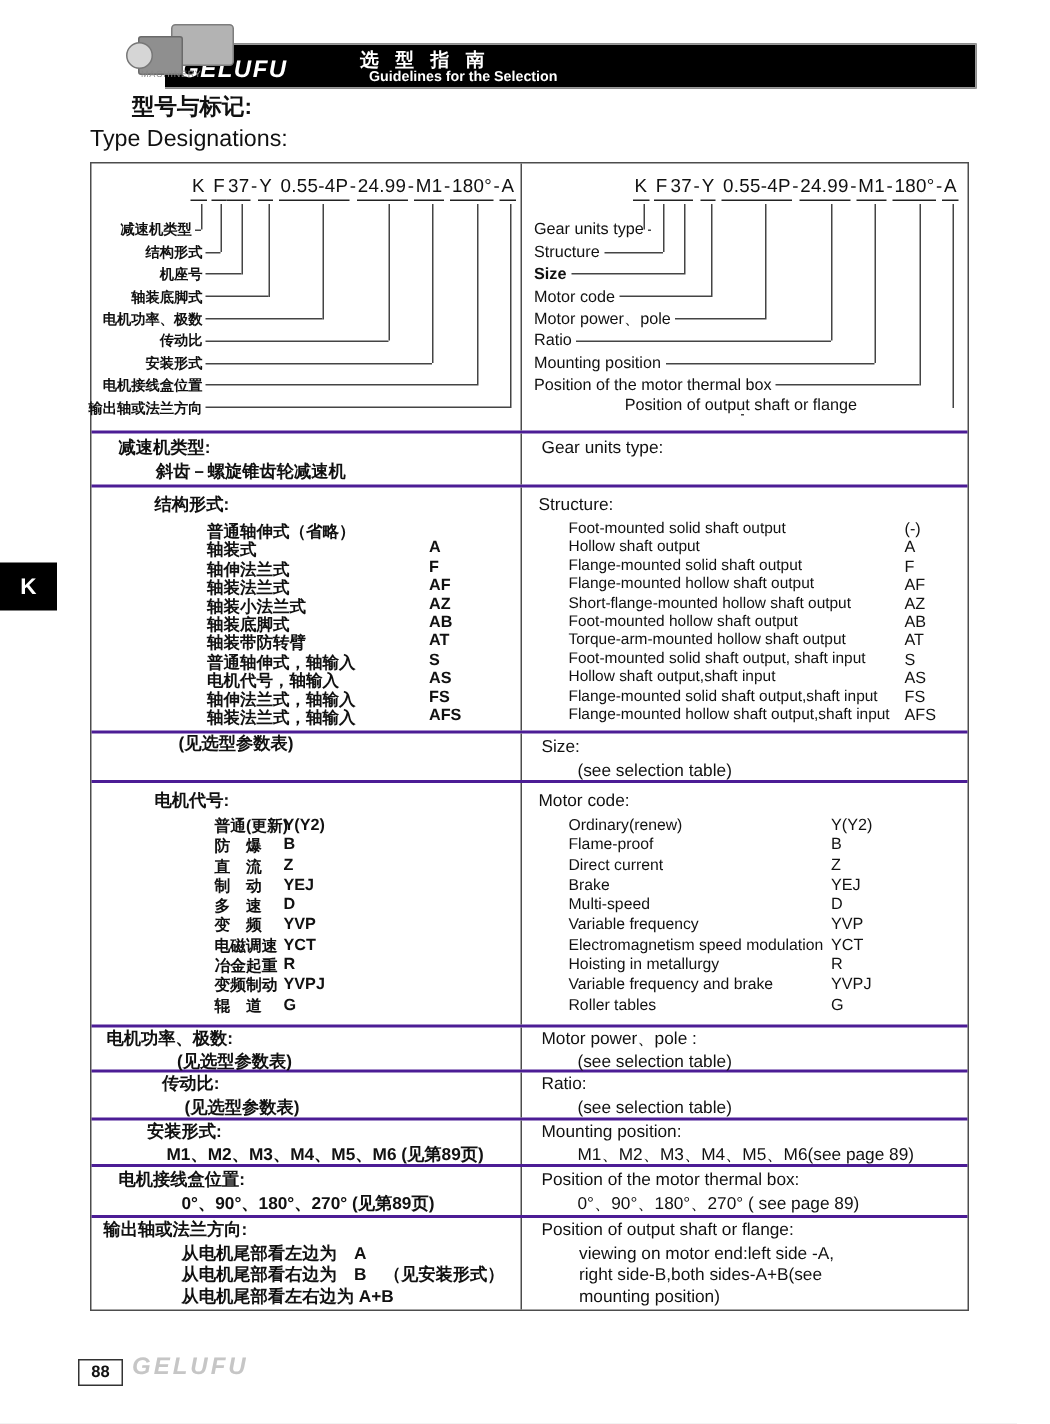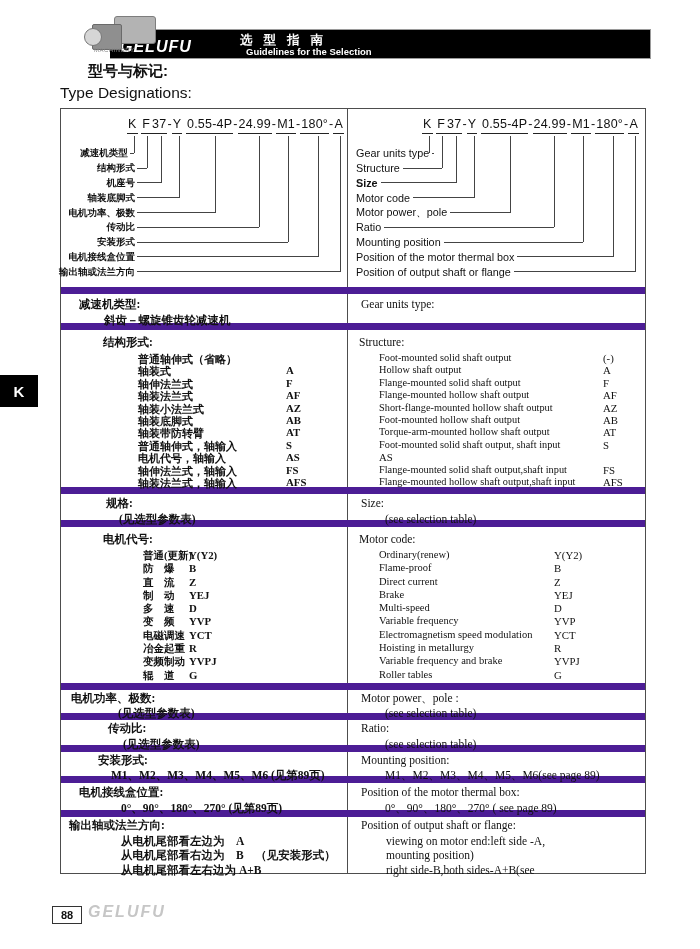--- a/index.html
+++ b/index.html
@@ -16,21 +16,21 @@
   .photo .gearbox{position:absolute;left:8px;top:14px;width:28px;height:24px;background:#8f8f8f;border:1px solid #6a6a6a;border-radius:2px;}
   .photo .flange{position:absolute;left:0px;top:18px;width:16px;height:16px;background:#d6d6d6;border:1px solid #777;border-radius:50%;}
   .title-cn{position:absolute;left:88px;top:62px;font-size:15px;font-weight:700;}
   .title-en{position:absolute;left:60px;top:84px;font-size:15.5px;font-weight:400;}
   
   .ktab{position:absolute;left:0;top:375px;width:38px;height:32px;background:#000;color:#fff;
         display:flex;align-items:center;justify-content:center;font-size:15px;font-weight:700;}
   
   .dtable{position:absolute;left:60px;top:108px;width:584px;border:1px solid #4d4d4d;}
   .trow{display:flex;box-sizing:border-box;}
-  .trow + .trow{border-top:7px solid #4c1d95;font-family:Liberation Serif, serif;}
+  .trow + .trow{border-top:2px solid #4c1d95;}
   .tcell{box-sizing:border-box;}
   .tcell.cnc{width:287px;border-right:1px solid #4d4d4d;}
   .tcell.enc{flex:1;}
   .t1{font-size:11.5px;line-height:15.5px;padding-top:3px;white-space:nowrap;}
   .t2{font-size:11.5px;line-height:15px;white-space:nowrap;}
   .cnc .t1,.cnc .t2{font-weight:700;}
   .sec-title{font-size:11.5px;line-height:14px;padding-top:5px;white-space:nowrap;}
   .cnc .sec-title{font-weight:700;}
   .items{padding-top:3px;}
   .item{display:flex;white-space:nowrap;}
@@ -187,21 +187,21 @@
           <div class="lrow" style="top: 125.8px; left: 8px; width: 227.4px;">
             <span class="lbl en">Mounting position</span>
             <span class="hline"></span>
           </div>
           <div class="vline" style="left: 264.98px; top: 27px; height: 121px;"></div>
           <div class="lrow" style="top: 140.6px; left: 8px; width: 256.98px;">
             <span class="lbl en">Position of the motor thermal box</span>
             <span class="hline"></span>
           </div>
           <div class="vline" style="left: 286.82px; top: 27px; height: 135.8px;"></div>
-          <div class="lrow" style="top: 155.4px; left: 8px; width: 278.82px;">
+          <div class="lrow" style="top: 155.4px; left: 8px; width: 278.82px; flex-direction: column;">
             <span class="lbl en">Position of output shaft or flange</span>
             <span class="hline"></span>
           </div>
         </div>
     </div>
 
     <div class="trow" style="height:36px">
       <div class="tcell cnc">
         <div class="t1" style="padding-left:18px">减速机类型:</div>
         <div class="t2" style="padding-left:43px">斜齿－螺旋锥齿轮减速机</div>
@@ -290,37 +290,37 @@
             </div>
             <div class="item">
               <span class="iname">Torque-arm-mounted hollow shaft output</span>
               <span class="icode">AT</span>
             </div>
             <div class="item">
               <span class="iname">Foot-mounted solid shaft output, shaft input</span>
               <span class="icode">S</span>
             </div>
             <div class="item">
+              <span class="iname">Hollow shaft output,shaft input</span>
               <span class="icode">AS</span>
             </div>
             <div class="item">
               <span class="iname">Flange-mounted solid shaft output,shaft input</span>
               <span class="icode">FS</span>
             </div>
             <div class="item">
               <span class="iname">Flange-mounted hollow shaft output,shaft input</span>
               <span class="icode">AFS</span>
             </div>
           </div>
       </div>
     </div>
 
     <div class="trow" style="height:33px">
       <div class="tcell cnc">
-        <div class="t1" style="padding-left:45px;padding-top:2px">规格:</div>
         <div class="t2" style="padding-left:58px">(见选型参数表)</div>
       </div>
       <div class="tcell enc">
         <div class="t1" style="padding-left:13px;padding-top:2px">Size:</div>
         <div class="t2" style="padding-left:37px">(see selection table)</div>
       </div>
     </div>
 
     <div class="trow" style="height:163px">
       <div class="tcell cnc">
@@ -465,22 +465,22 @@
         <div>
             <div class="t2" style="padding-left: 60px; line-height: 14.5px;">从电机尾部看左边为　A</div>
             <div class="t2" style="padding-left: 60px; line-height: 14.5px;">从电机尾部看右边为　B　（见安装形式）</div>
             <div class="t2" style="padding-left: 60px; line-height: 14.5px;">从电机尾部看左右边为 A+B</div>
           </div>
       </div>
       <div class="tcell enc">
         <div class="t1" style="padding-left:13px;padding-top:1px">Position of output shaft or flange:</div>
         <div>
             <div class="t2" style="padding-left: 38px; line-height: 14.5px;">viewing on motor end:left side -A,</div>
+            <div class="t2" style="padding-left: 38px; line-height: 14.5px;">right side-B,both sides-A+B(see</div>
             <div class="t2" style="padding-left: 38px; line-height: 14.5px;">mounting position)</div>
-            <div class="t2" style="padding-left: 38px; line-height: 14.5px;">right side-B,both sides-A+B(see</div>
           </div>
       </div>
     </div>
 
   </div>
 
   <div class="pagenum">88</div>
   <div class="foot-brand">GELUFU</div>
 
 </div>

